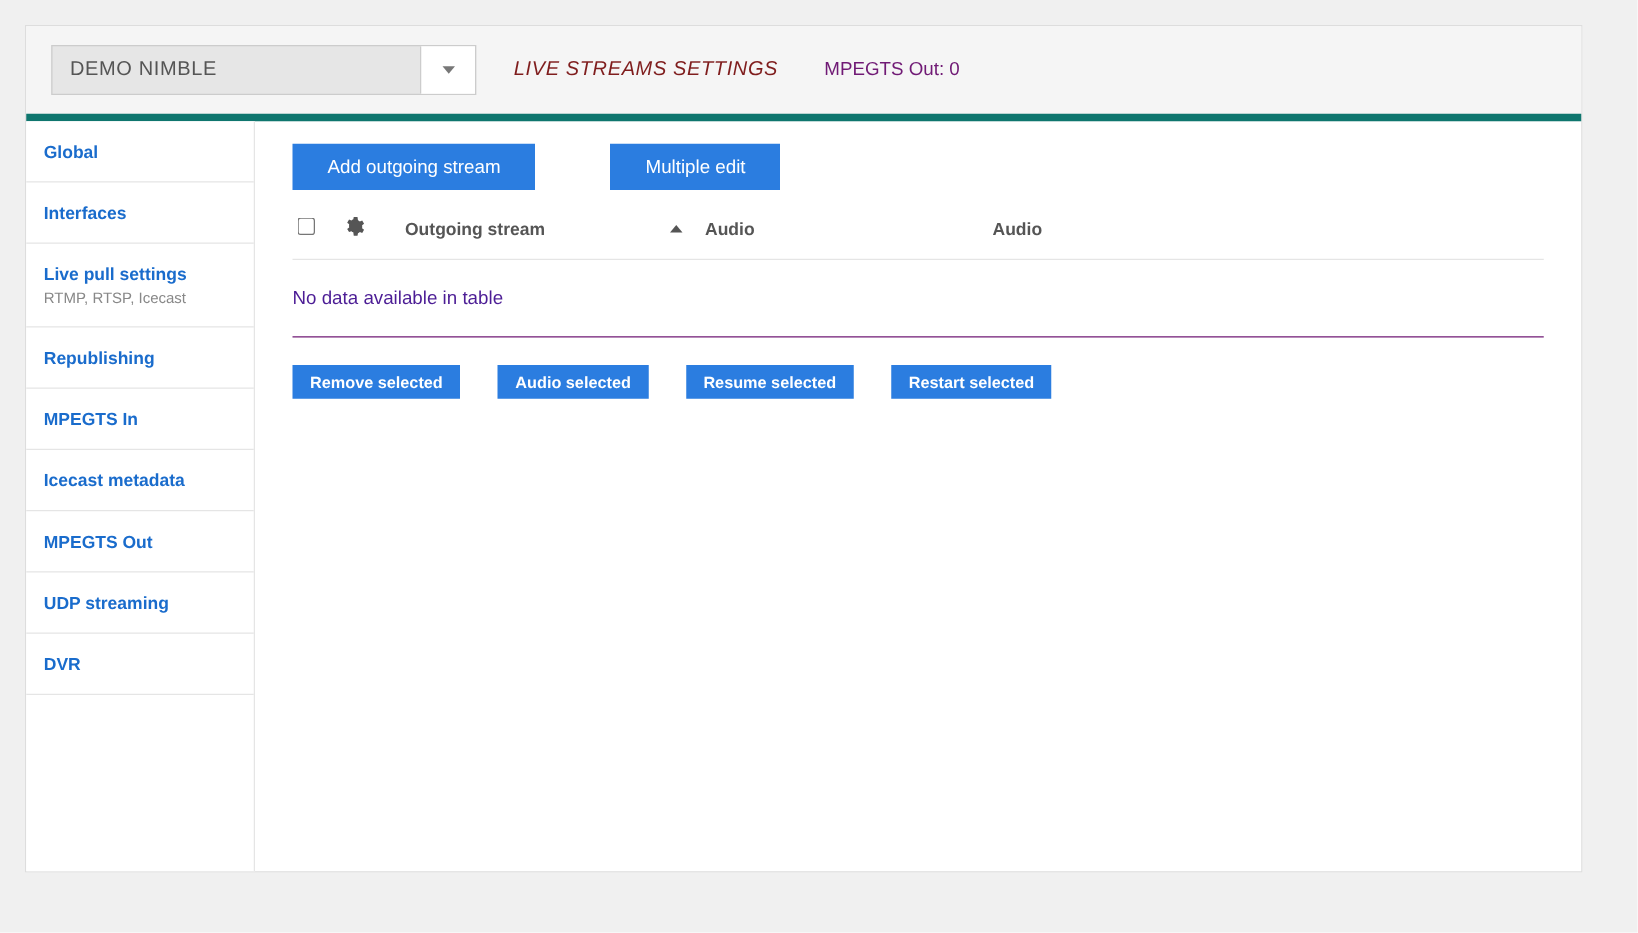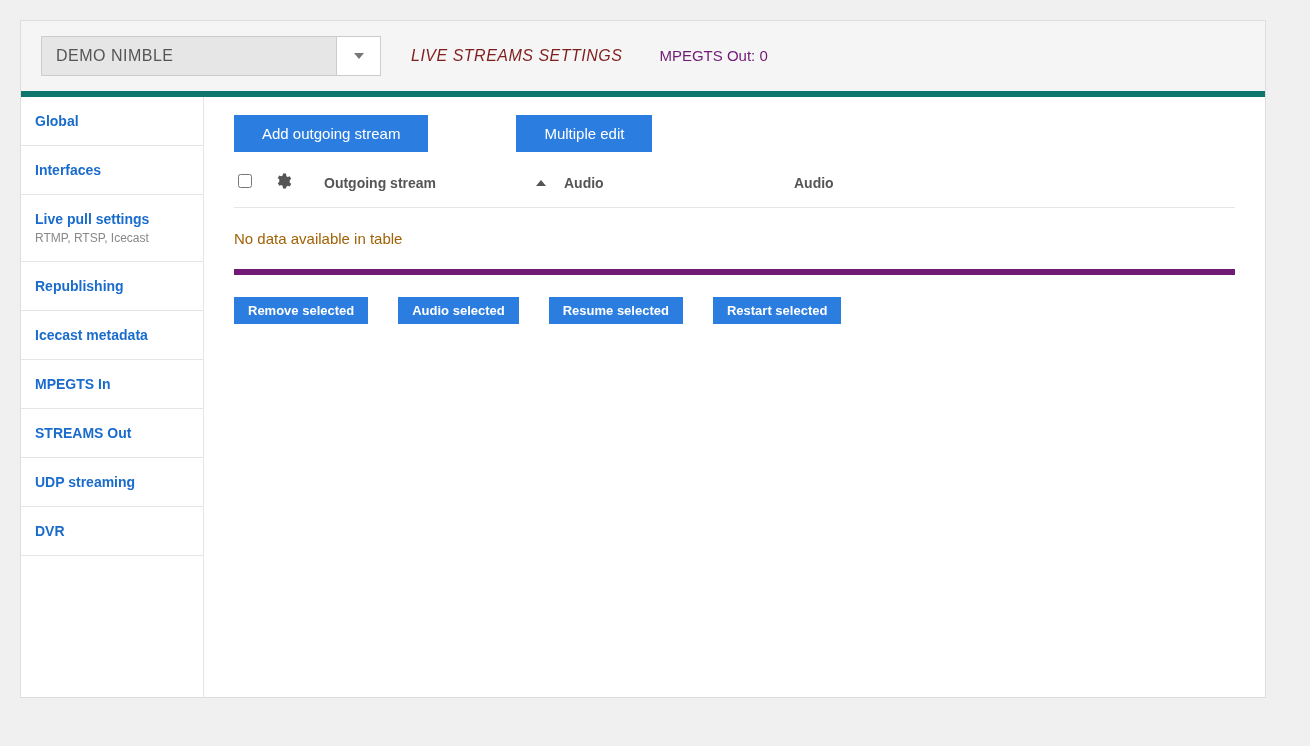--- a/index.html
+++ b/index.html
@@ -91,21 +91,21 @@
     color: #888;
     font-size: 12px;
     margin-top: 4px;
   }
   .main {
     flex: 1;
     padding: 18px 30px;
   }
   .top-buttons {
     display: flex;
-    gap: 88px;
+    gap: 60px;
     margin-bottom: 12px;
   }
   .btn {
     background: #2b7de0;
     color: #fff;
     border: none;
     cursor: pointer;
     font-size: 14px;
     font-weight: 500;
   }
@@ -135,23 +135,23 @@
   .sort-caret {
     width: 0; height: 0;
     border-left: 5px solid transparent;
     border-right: 5px solid transparent;
     border-bottom: 6px solid #555;
     margin-left: auto;
     margin-right: 18px;
   }
   .table-empty {
     padding: 22px 0;
-    color: #a16207;
+    color: #4c1d95;
     font-size: 15px;
-    border-bottom: 6px solid #701a75;
+    border-bottom: 1px solid #701a75;
   }
   .action-row {
     display: flex;
     gap: 30px;
     margin-top: 22px;
   }
   input[type="checkbox"] {
     width: 14px; height: 14px;
     cursor: pointer;
   }
@@ -185,27 +185,27 @@
         <div class="sidebar-item-label">Interfaces</div>
       </div>
       <div class="sidebar-item">
         <div class="sidebar-item-label">Live pull settings</div>
         <div class="sidebar-item-sub">RTMP, RTSP, Icecast</div>
       </div>
       <div class="sidebar-item">
         <div class="sidebar-item-label">Republishing</div>
       </div>
       <div class="sidebar-item">
+        <div class="sidebar-item-label">MPEGTS In</div>
+      </div>
+      <div class="sidebar-item">
         <div class="sidebar-item-label">Icecast metadata</div>
       </div>
       <div class="sidebar-item">
-        <div class="sidebar-item-label">MPEGTS In</div>
-      </div>
-      <div class="sidebar-item">
-        <div class="sidebar-item-label">STREAMS Out</div>
+        <div class="sidebar-item-label">MPEGTS Out</div>
       </div>
       <div class="sidebar-item">
         <div class="sidebar-item-label">UDP streaming</div>
       </div>
       <div class="sidebar-item">
         <div class="sidebar-item-label">DVR</div>
       </div>
     </div>
 
     <div class="main">

